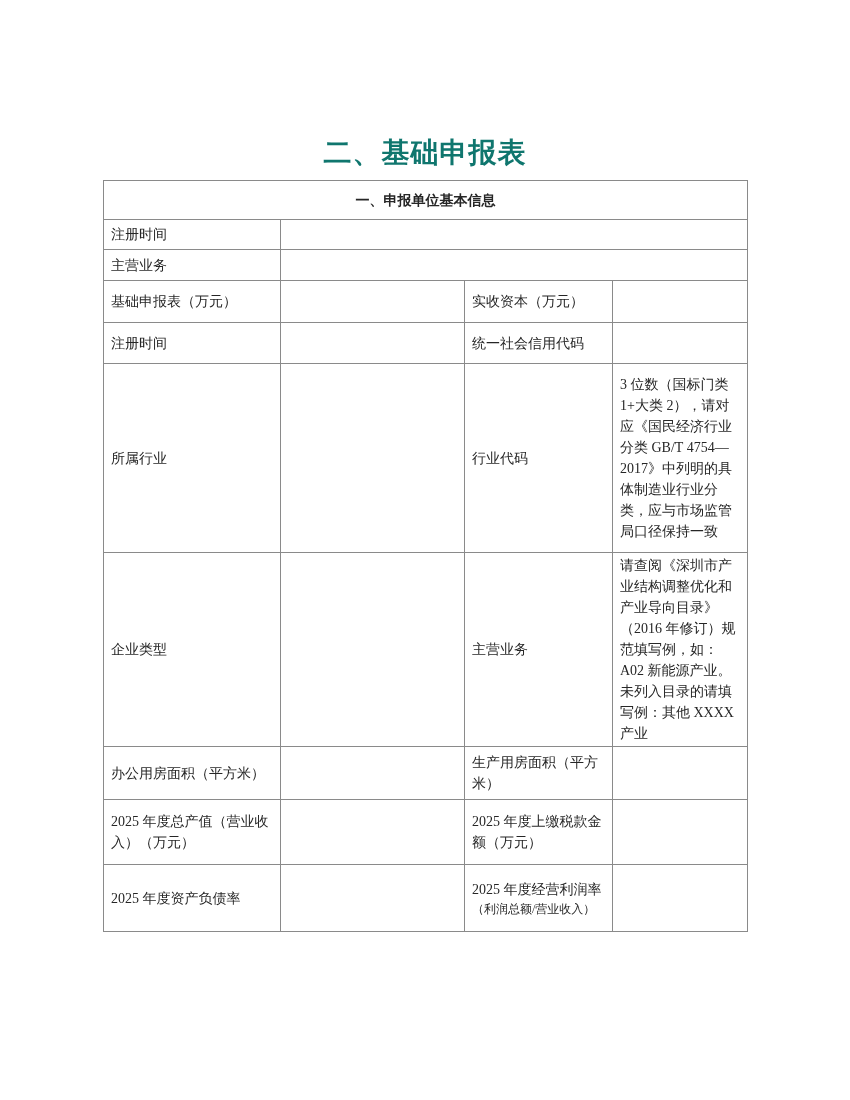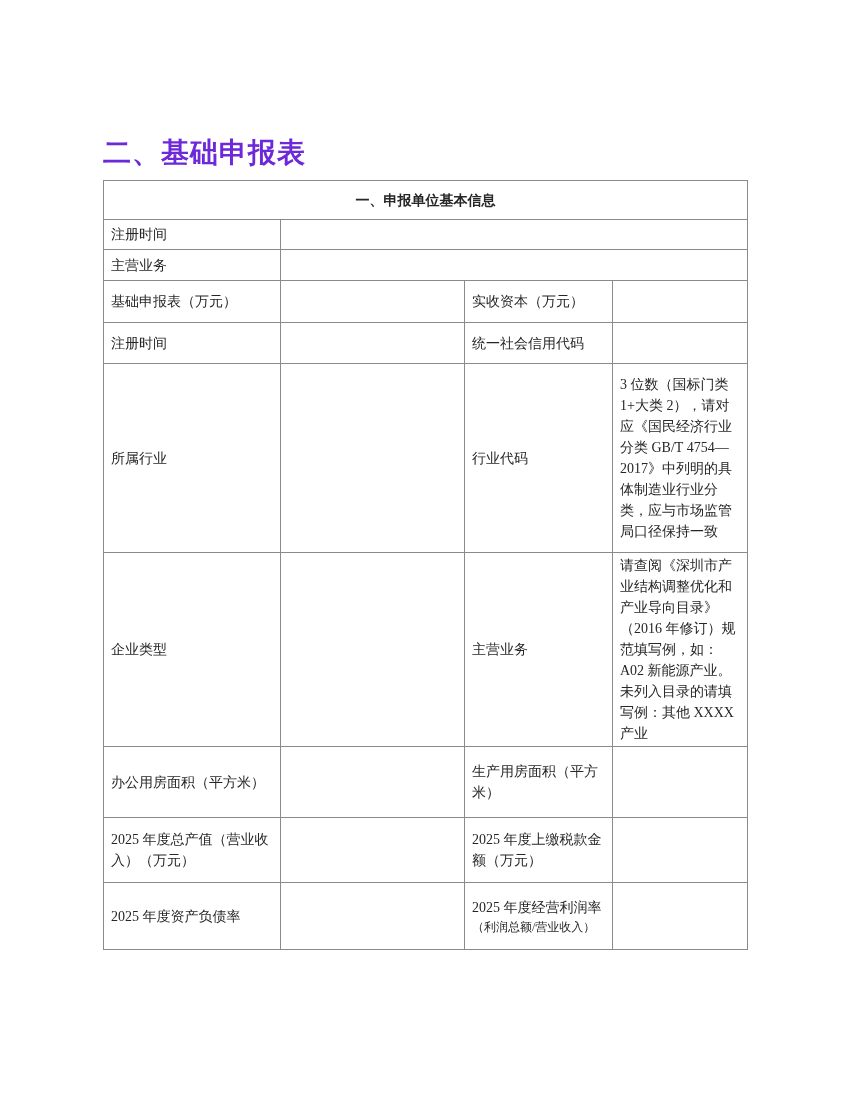--- a/index.html
+++ b/index.html
@@ -16,25 +16,25 @@
   .page {
     box-sizing: border-box;
     width: 850px;
     height: 1100px;
     padding: 137px 0 0 103px;
     background: #ffffff;
   }
   .doc-title {
     width: 644px;
     margin: 0;
-    text-align: left;
+    text-align: center;
     font-size: 28px;
     line-height: 32px;
     font-weight: 700;
-    color: #6d28d9;
+    color: #0f766e;
     letter-spacing: 1px;
   }
   table.form-table {
     margin-top: 11px;
     border-collapse: collapse;
     table-layout: fixed;
     width: 644px;
   }
   table.form-table td {
     border: 1px solid #8a8a8a;
@@ -109,21 +109,21 @@
       <td></td>
       <td>行业代码</td>
       <td class="note-cell">3 位数（国标门类 1+大类 2），请对应《国民经济行业分类 GB/T 4754—2017》中列明的具体制造业行业分类，应与市场监管局口径保持一致</td>
     </tr>
     <tr style="height:187px">
       <td>企业类型</td>
       <td></td>
       <td>主营业务</td>
       <td class="note-cell">请查阅《深圳市产业结构调整优化和产业导向目录》（2016 年修订）规范填写例，如：A02 新能源产业。未列入目录的请填写例：其他 XXXX 产业</td>
     </tr>
-    <tr style="height:71px">
+    <tr style="height:53px">
       <td>办公用房面积（平方米）</td>
       <td></td>
       <td>生产用房面积（平方米）</td>
       <td></td>
     </tr>
     <tr style="height:65px">
       <td>2025 年度总产值（营业收入）（万元）</td>
       <td></td>
       <td>2025 年度上缴税款金额（万元）</td>
       <td></td>

